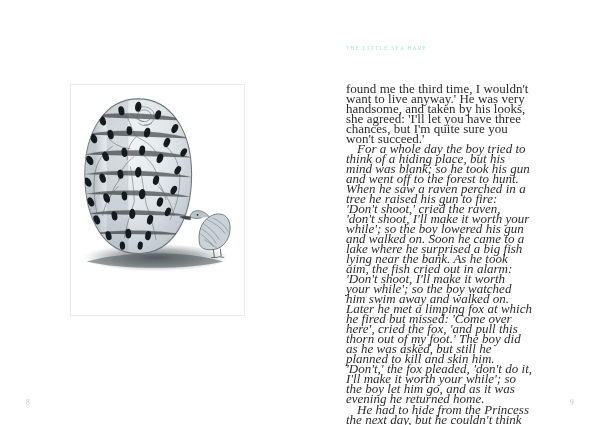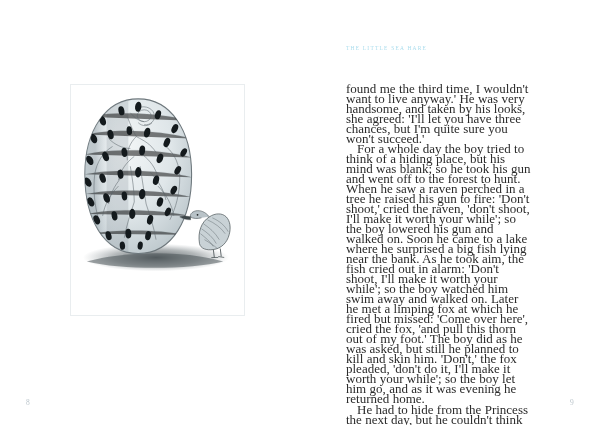--- a/index.html
+++ b/index.html
@@ -91,21 +91,21 @@
   }
 
   .textblock p {
     margin: 0;
     font-size: 13px;
     line-height: 10.02px;
     color: #2b2b2b;
     text-align: left;
     word-spacing: 0.1px;
   }
-  .textblock p.indent { text-indent: 11px; }
+  .textblock p.indent { text-indent: 11px; font-style: italic; }
 </style>
 </head>
 <body>
 
 <div class="spread">
 
   <div class="page-verso">
 
     <div class="plate-frame">
       <div class="plate-art">

